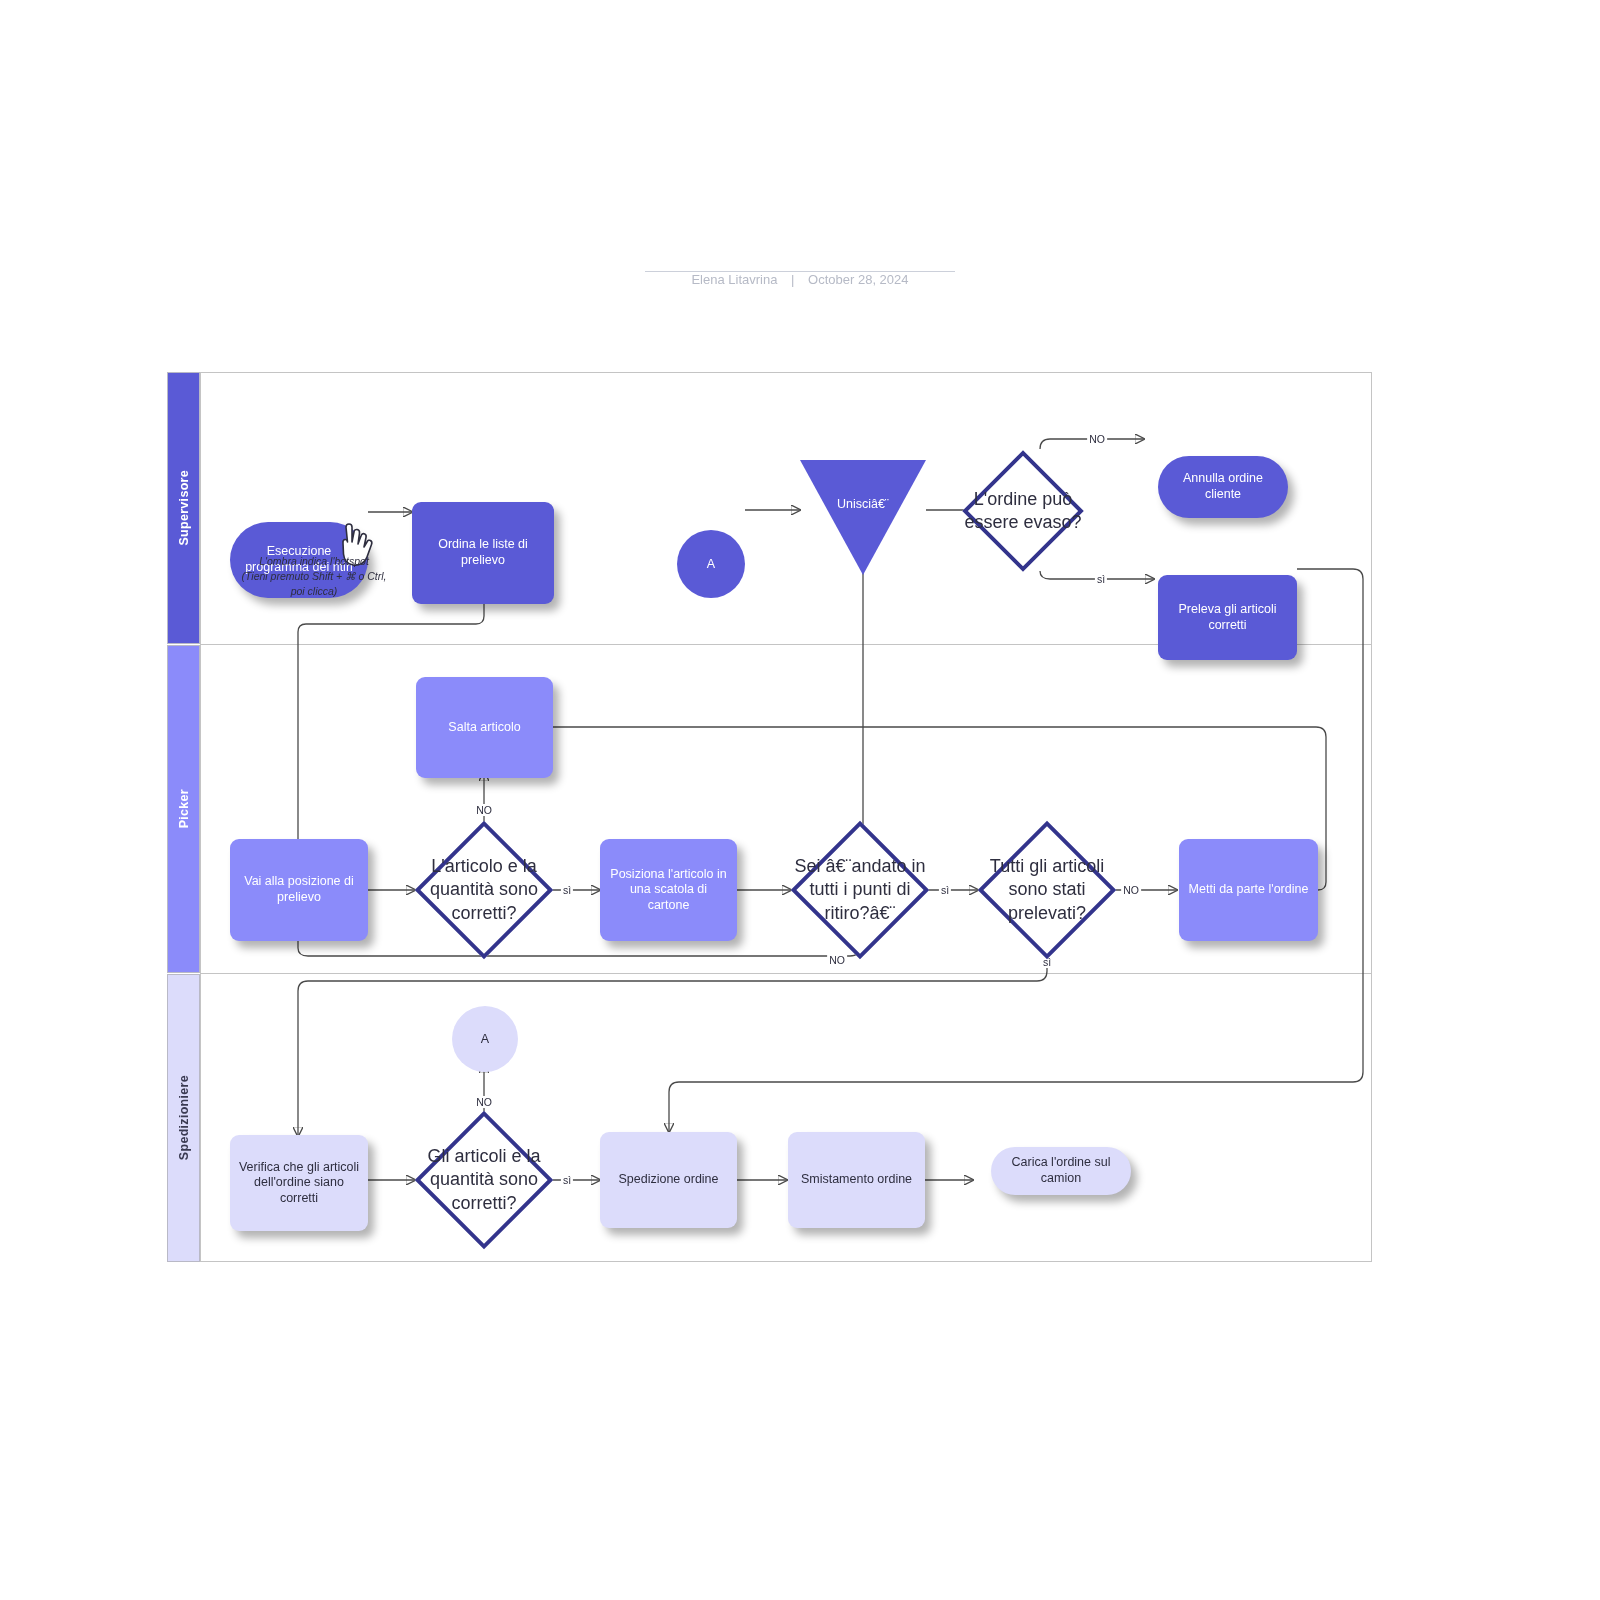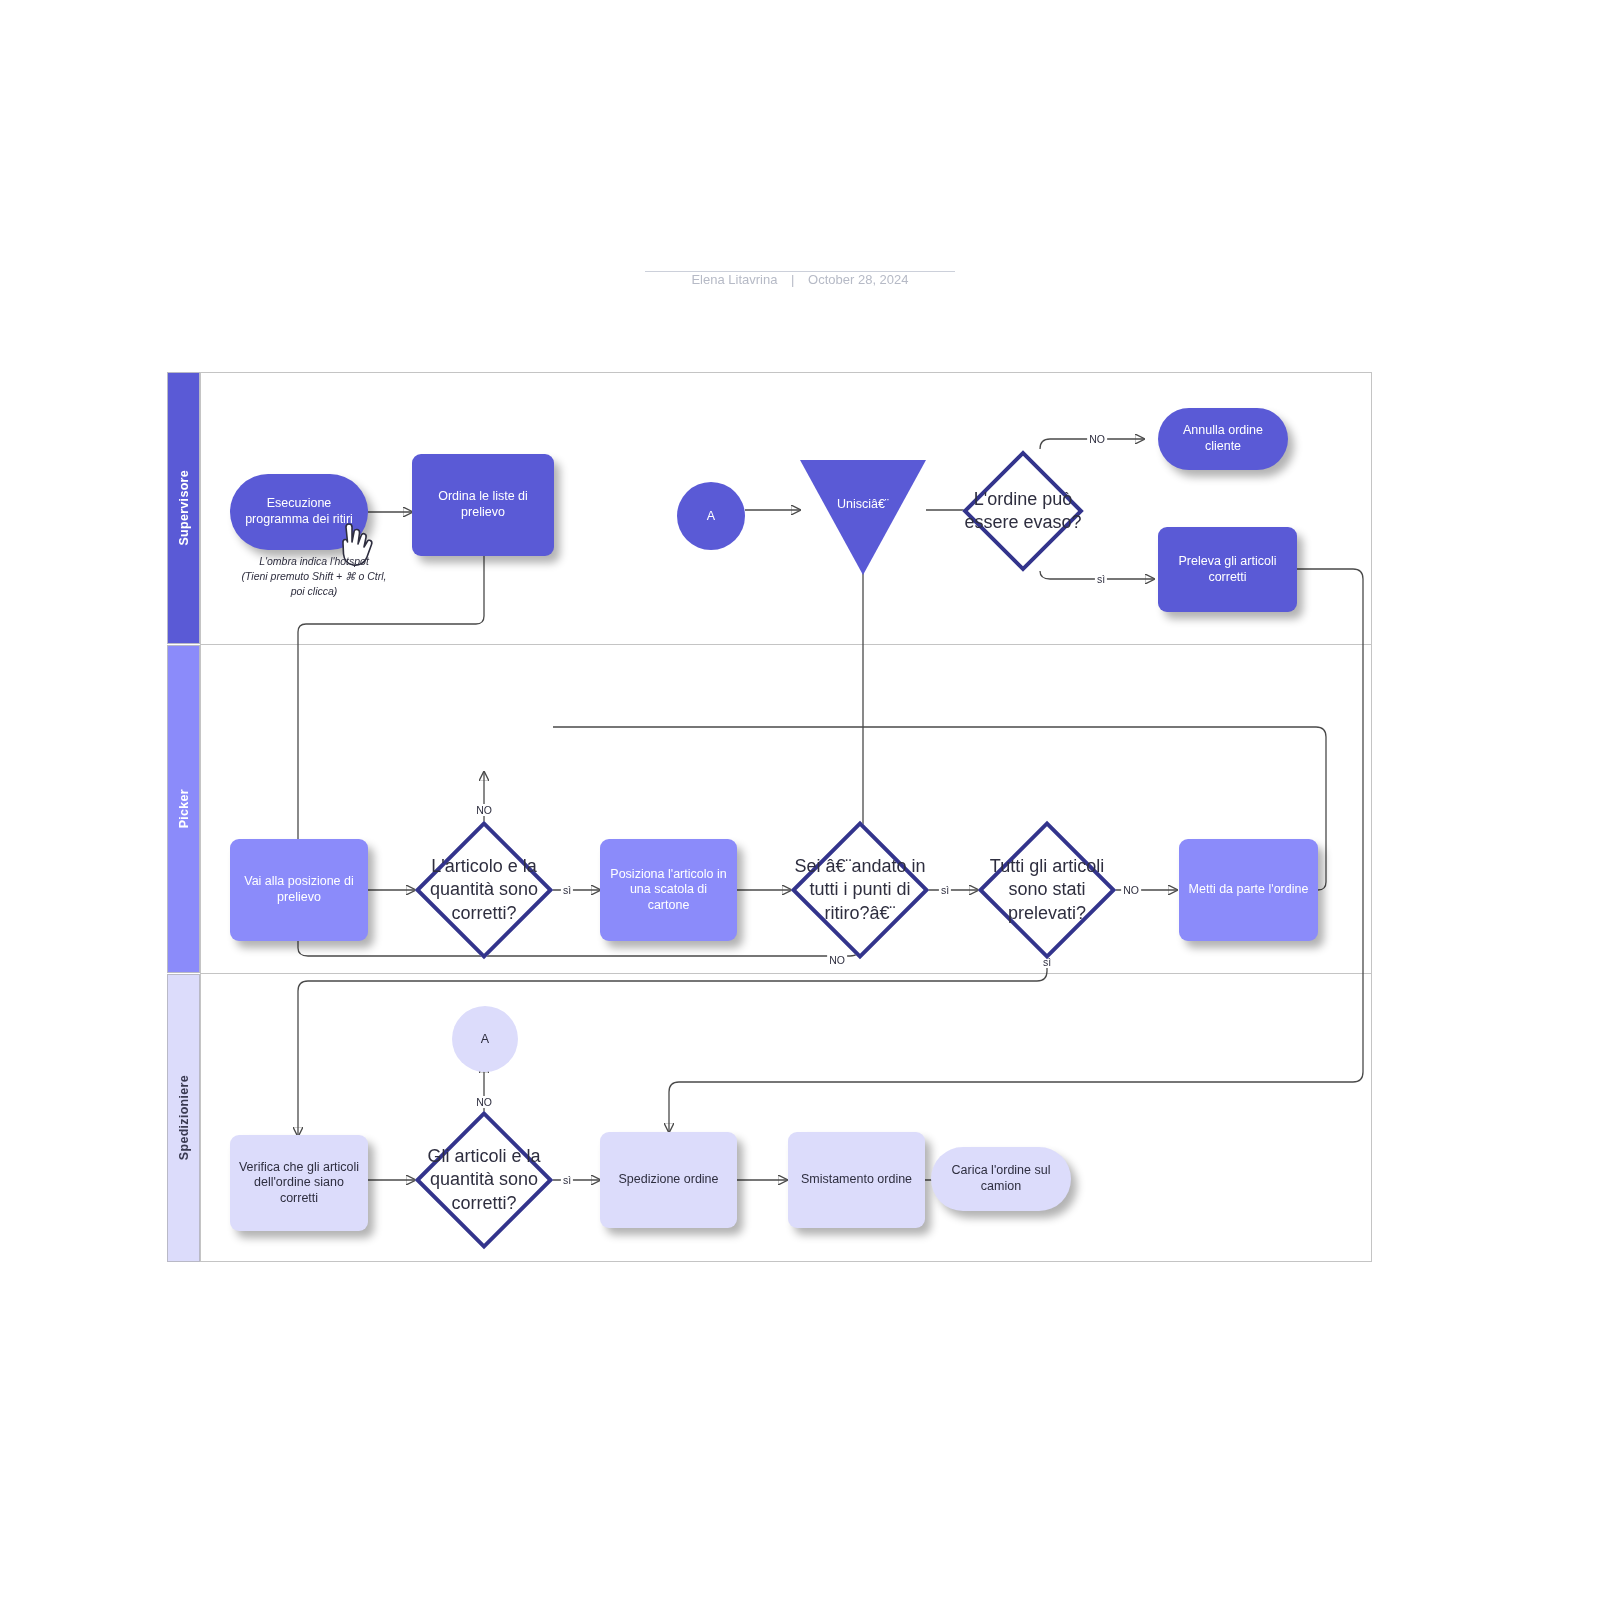--- a/index.html
+++ b/index.html
@@ -29,21 +29,21 @@
   .lh-pic{top:273px;height:328px;background:#8b8bfa;}
   .lh-pic span{color:#ffffff;}
   .lh-spe{top:602px;height:288px;background:#dcdcfb;}
   .lh-spe span{color:#3a3a52;}
 
   
   .node{position:absolute;box-sizing:border-box;display:flex;align-items:center;
         justify-content:center;text-align:center;line-height:1.25;
         font-size:12.5px;padding:4px 8px;}
   .shadow{box-shadow:6px 7px 9px rgba(0,0,0,.30);}
-  .t-dark{color:#ffffff;background:#5a5ad6;}
+  .t-dark{color:#ffffff;background:#5a5ad6;margin-top:48px;}
   .t-mid {color:#ffffff;background:#8b8bfa;}
   .t-lite{color:#2e2e3f;background:#dcdcfb;}
   .rect{border-radius:9px;}
   .round{border-radius:999px;}
 
   
   .dia{position:absolute;}
   .dia .box{position:absolute;left:0;top:0;width:100%;height:100%;
             background:#ffffff;border:4px solid #33348c;
             transform:rotate(45deg);box-sizing:border-box;}
@@ -191,20 +191,21 @@
                L24,16 C25,12 30,13.5 29,17.5 L27,27 L30,22 C31.5,18.5 36,20.5 34.5,24.5
                L30,37 C28,43 22,46 16,45 C10,44 7,39 6.5,34 L6,23 C5.5,19 10,18 10.5,22 Z" fill="#ffffff" stroke="#2e2e3f" stroke-width="1.6" stroke-linejoin="round"></path>
     </svg>
   </div>
   <div id="hotspot-note">
     <div>L'ombra indica l'hotspot</div>
     <div>(Tieni premuto Shift + ⌘ o Ctrl,</div>
     <div>poi clicca)</div>
   </div>
 
+  <div class="node rect t-mid shadow" style="left:249px;top:305px;width:137px;height:101px;">Salta articolo</div>
 
   <div class="node rect t-mid shadow" style="left:63px;top:467px;width:138px;height:102px;">Vai alla posizione di prelievo</div>
 
   <div class="dia" style="left:268px;top:469px;width:98px;height:98px;">
     <div class="box"></div>
     <div class="lbl">L'articolo e la quantità sono corretti?</div>
   </div>
 
   <div class="node rect t-mid shadow" style="left:433px;top:467px;width:137px;height:102px;">Posiziona l'articolo in una scatola di cartone</div>
 
@@ -226,15 +227,15 @@
 
   <div class="dia" style="left:268px;top:759px;width:98px;height:98px;">
     <div class="box"></div>
     <div class="lbl">Gli articoli e la quantità sono corretti?</div>
   </div>
 
   <div class="node rect t-lite shadow" style="left:433px;top:760px;width:137px;height:96px;">Spedizione ordine</div>
 
   <div class="node rect t-lite shadow" style="left:621px;top:760px;width:137px;height:96px;">Smistamento ordine</div>
 
-  <div class="node rect round t-lite shadow" style="left:764px;top:775px;width:140px;height:64px;">Carica l'ordine sul camion</div>
+  <div class="node rect round t-lite shadow" style="left:824px;top:775px;width:140px;height:48px;">Carica l'ordine sul camion</div>
 
 </div>
 
 </body></html>

